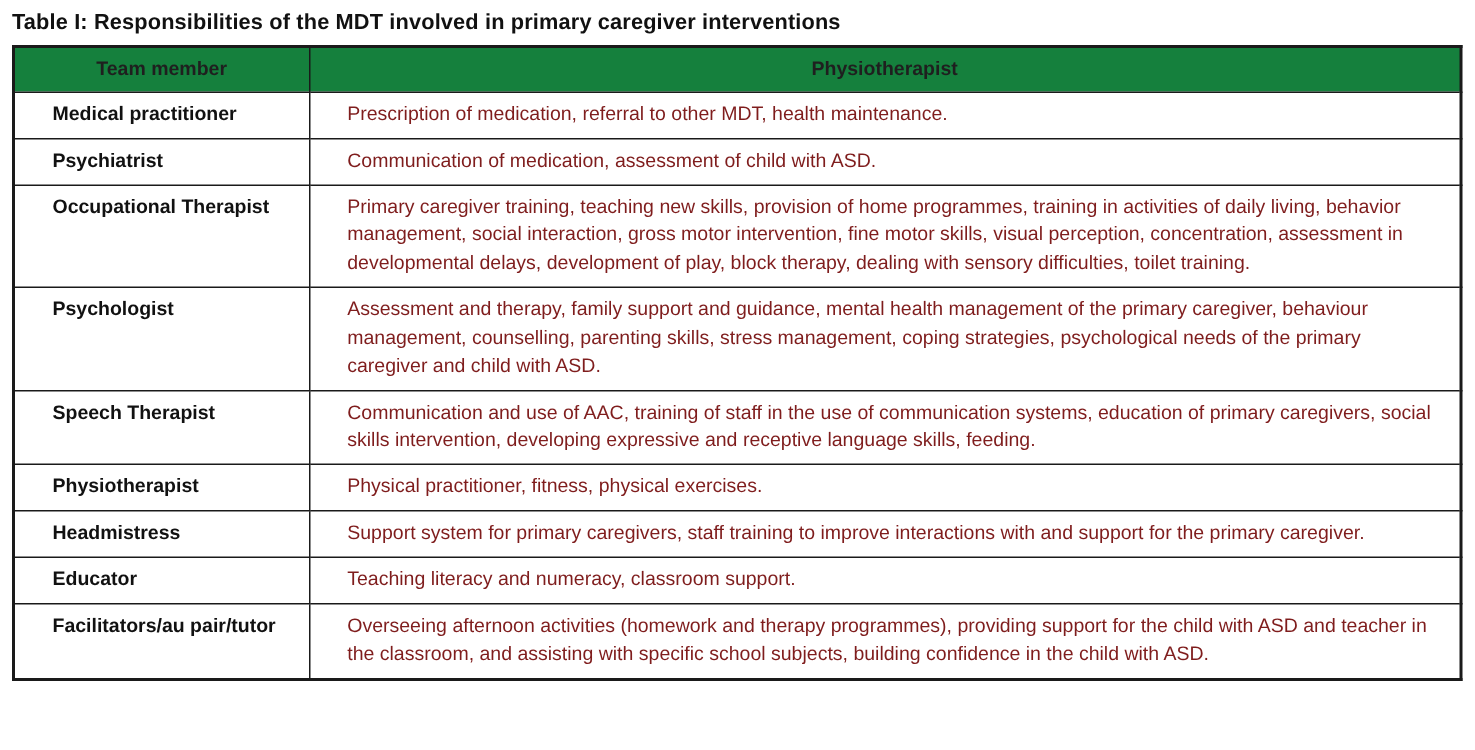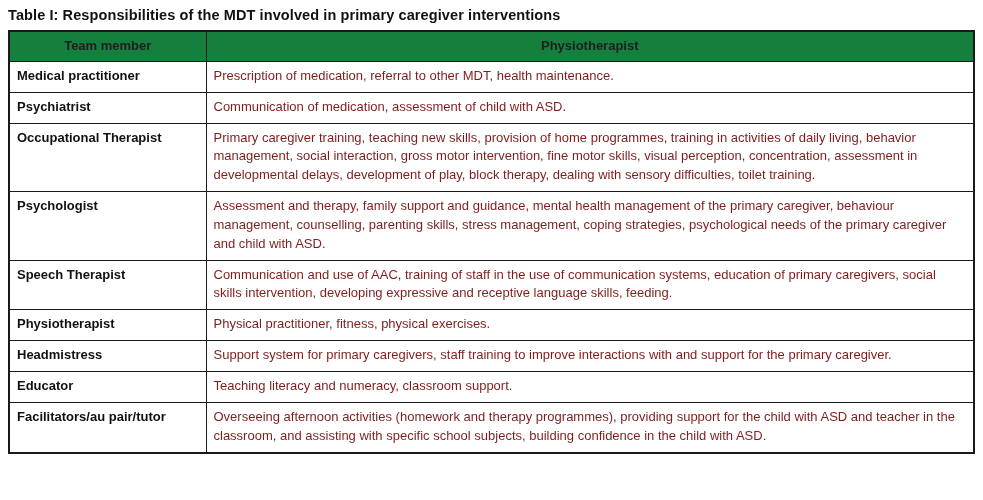--- a/index.html
+++ b/index.html
@@ -24,21 +24,21 @@
     letter-spacing: 0.1px;
   }
   table.mdt {
     width: 967px;
     border-collapse: collapse;
     border: 2px solid #1a1a1a;
     table-layout: fixed;
   }
   table.mdt th, table.mdt td {
     border: 1px solid #1a1a1a;
-    padding: 5px 9px 6px 7px;
+    padding: 5px 9px 6px 25px;
     vertical-align: top;
     font-size: 13px;
     line-height: 1.45;
   }
   table.mdt th {
     background: #15803d;
     font-weight: bold;
     text-align: center;
     font-size: 13px;
     padding: 5px 9px;

